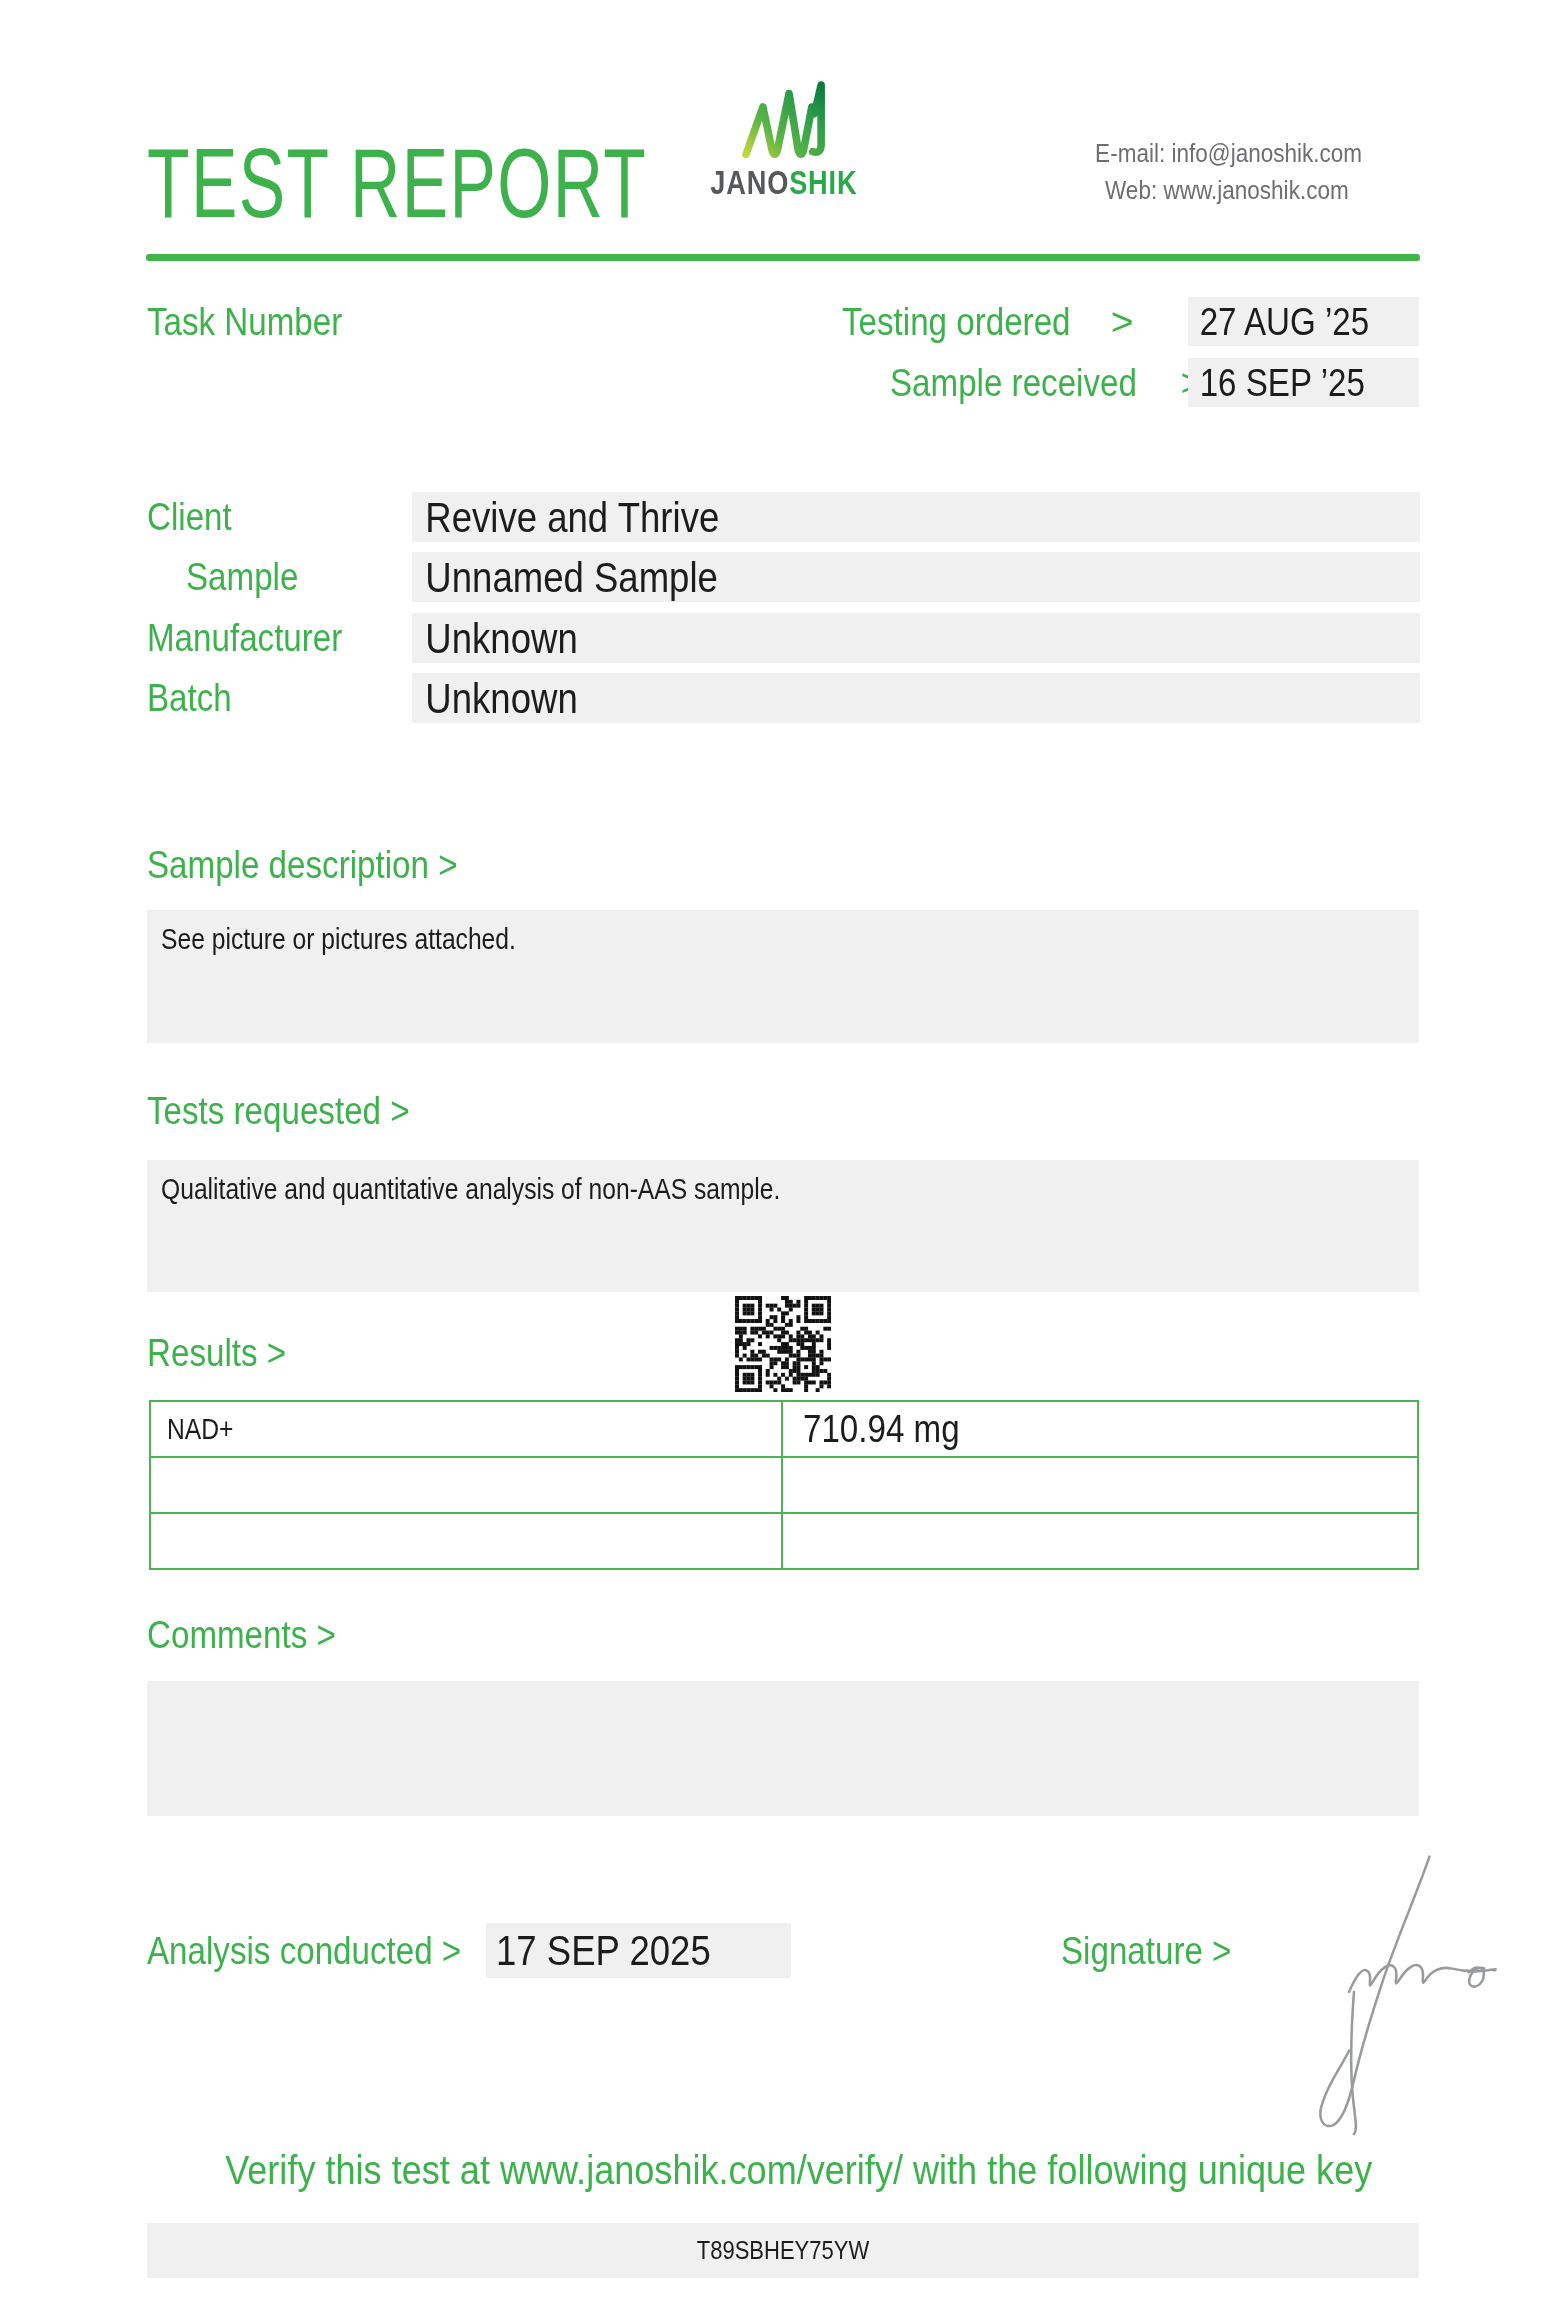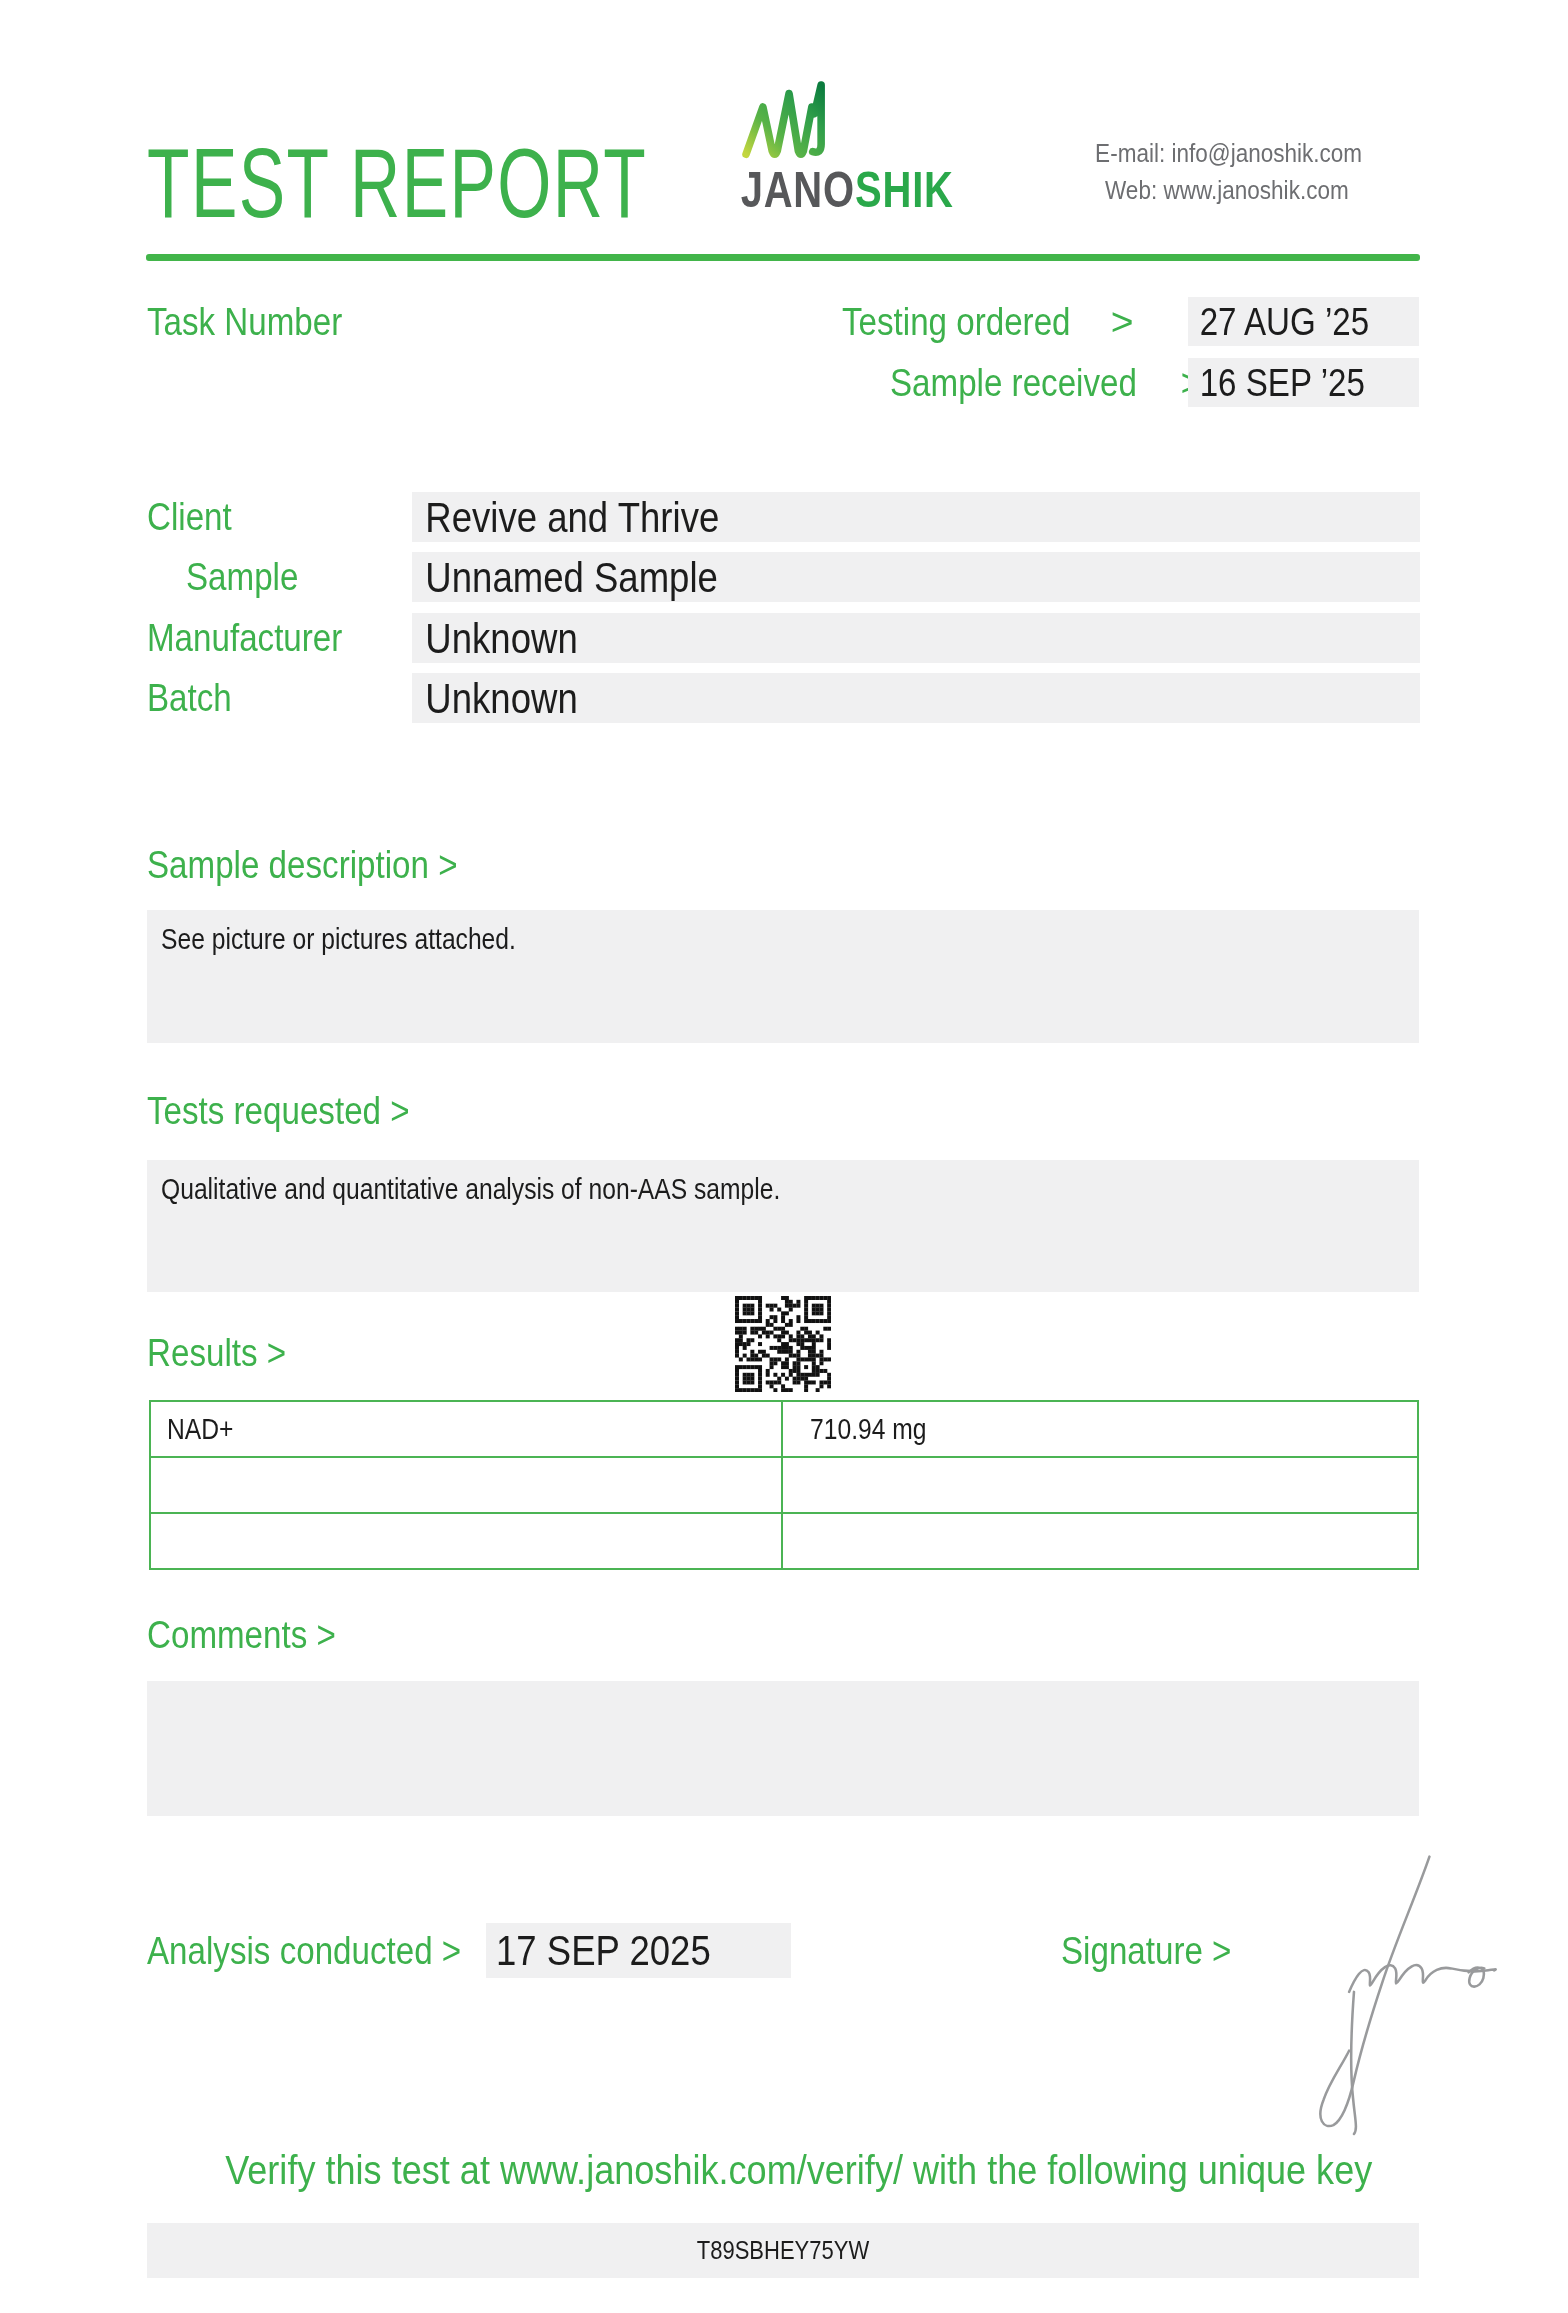--- a/index.html
+++ b/index.html
@@ -17,30 +17,30 @@
   .cx-c{display:inline-block;transform:scaleX(.88);transform-origin:50% 50%;white-space:nowrap;}
   .title{
     font-size:98px;line-height:1;letter-spacing:2px;font-weight:500;
     transform:scaleX(.71);transform-origin:0 50%;white-space:nowrap;
   }
   .label{font-size:39px;line-height:50px;}
   .heading{font-size:39px;line-height:1;font-weight:500;}
   .value{font-size:43px;line-height:50px;}
   .boxtext{font-size:29px;line-height:1.3;}
   .contact{font-size:26.5px;line-height:37px;text-align:right;}
-  .logo-text{font-size:50px;font-weight:bold;letter-spacing:1px;text-align:right;line-height:1;}
+  .logo-text{font-size:34px;font-weight:bold;letter-spacing:1px;text-align:center;line-height:1;}
   .logo-text .jano{color:#57585a;}
   .logo-text .shik{color:#2aa84a;}
   .rule{background:#42b54a;border-radius:2.9px;}
   table.results{border-collapse:collapse;table-layout:fixed;width:1270px;}
   table.results td{
     border:2.9px solid #4bb454;height:54px;vertical-align:middle;padding:0;margin-top:20px;
   }
   td .analyte{font-size:29px;padding-left:15.7px;}
-  td .amount{font-size:29px;padding-left:27px;}
+  td .amount{font-size:39px;padding-left:20px;}
   .datebox{font-size:39px;line-height:49px;}
   .keytext{font-size:25px;line-height:55px;text-align:center;width:100%;}
   .verify{font-size:41px;line-height:1;text-align:center;width:1274px;}
 </style>
 </head>
 <body>
 
 <div class="page">
 
   <div class="abs green title" style="left:147px;top:134px;">TEST REPORT</div>

